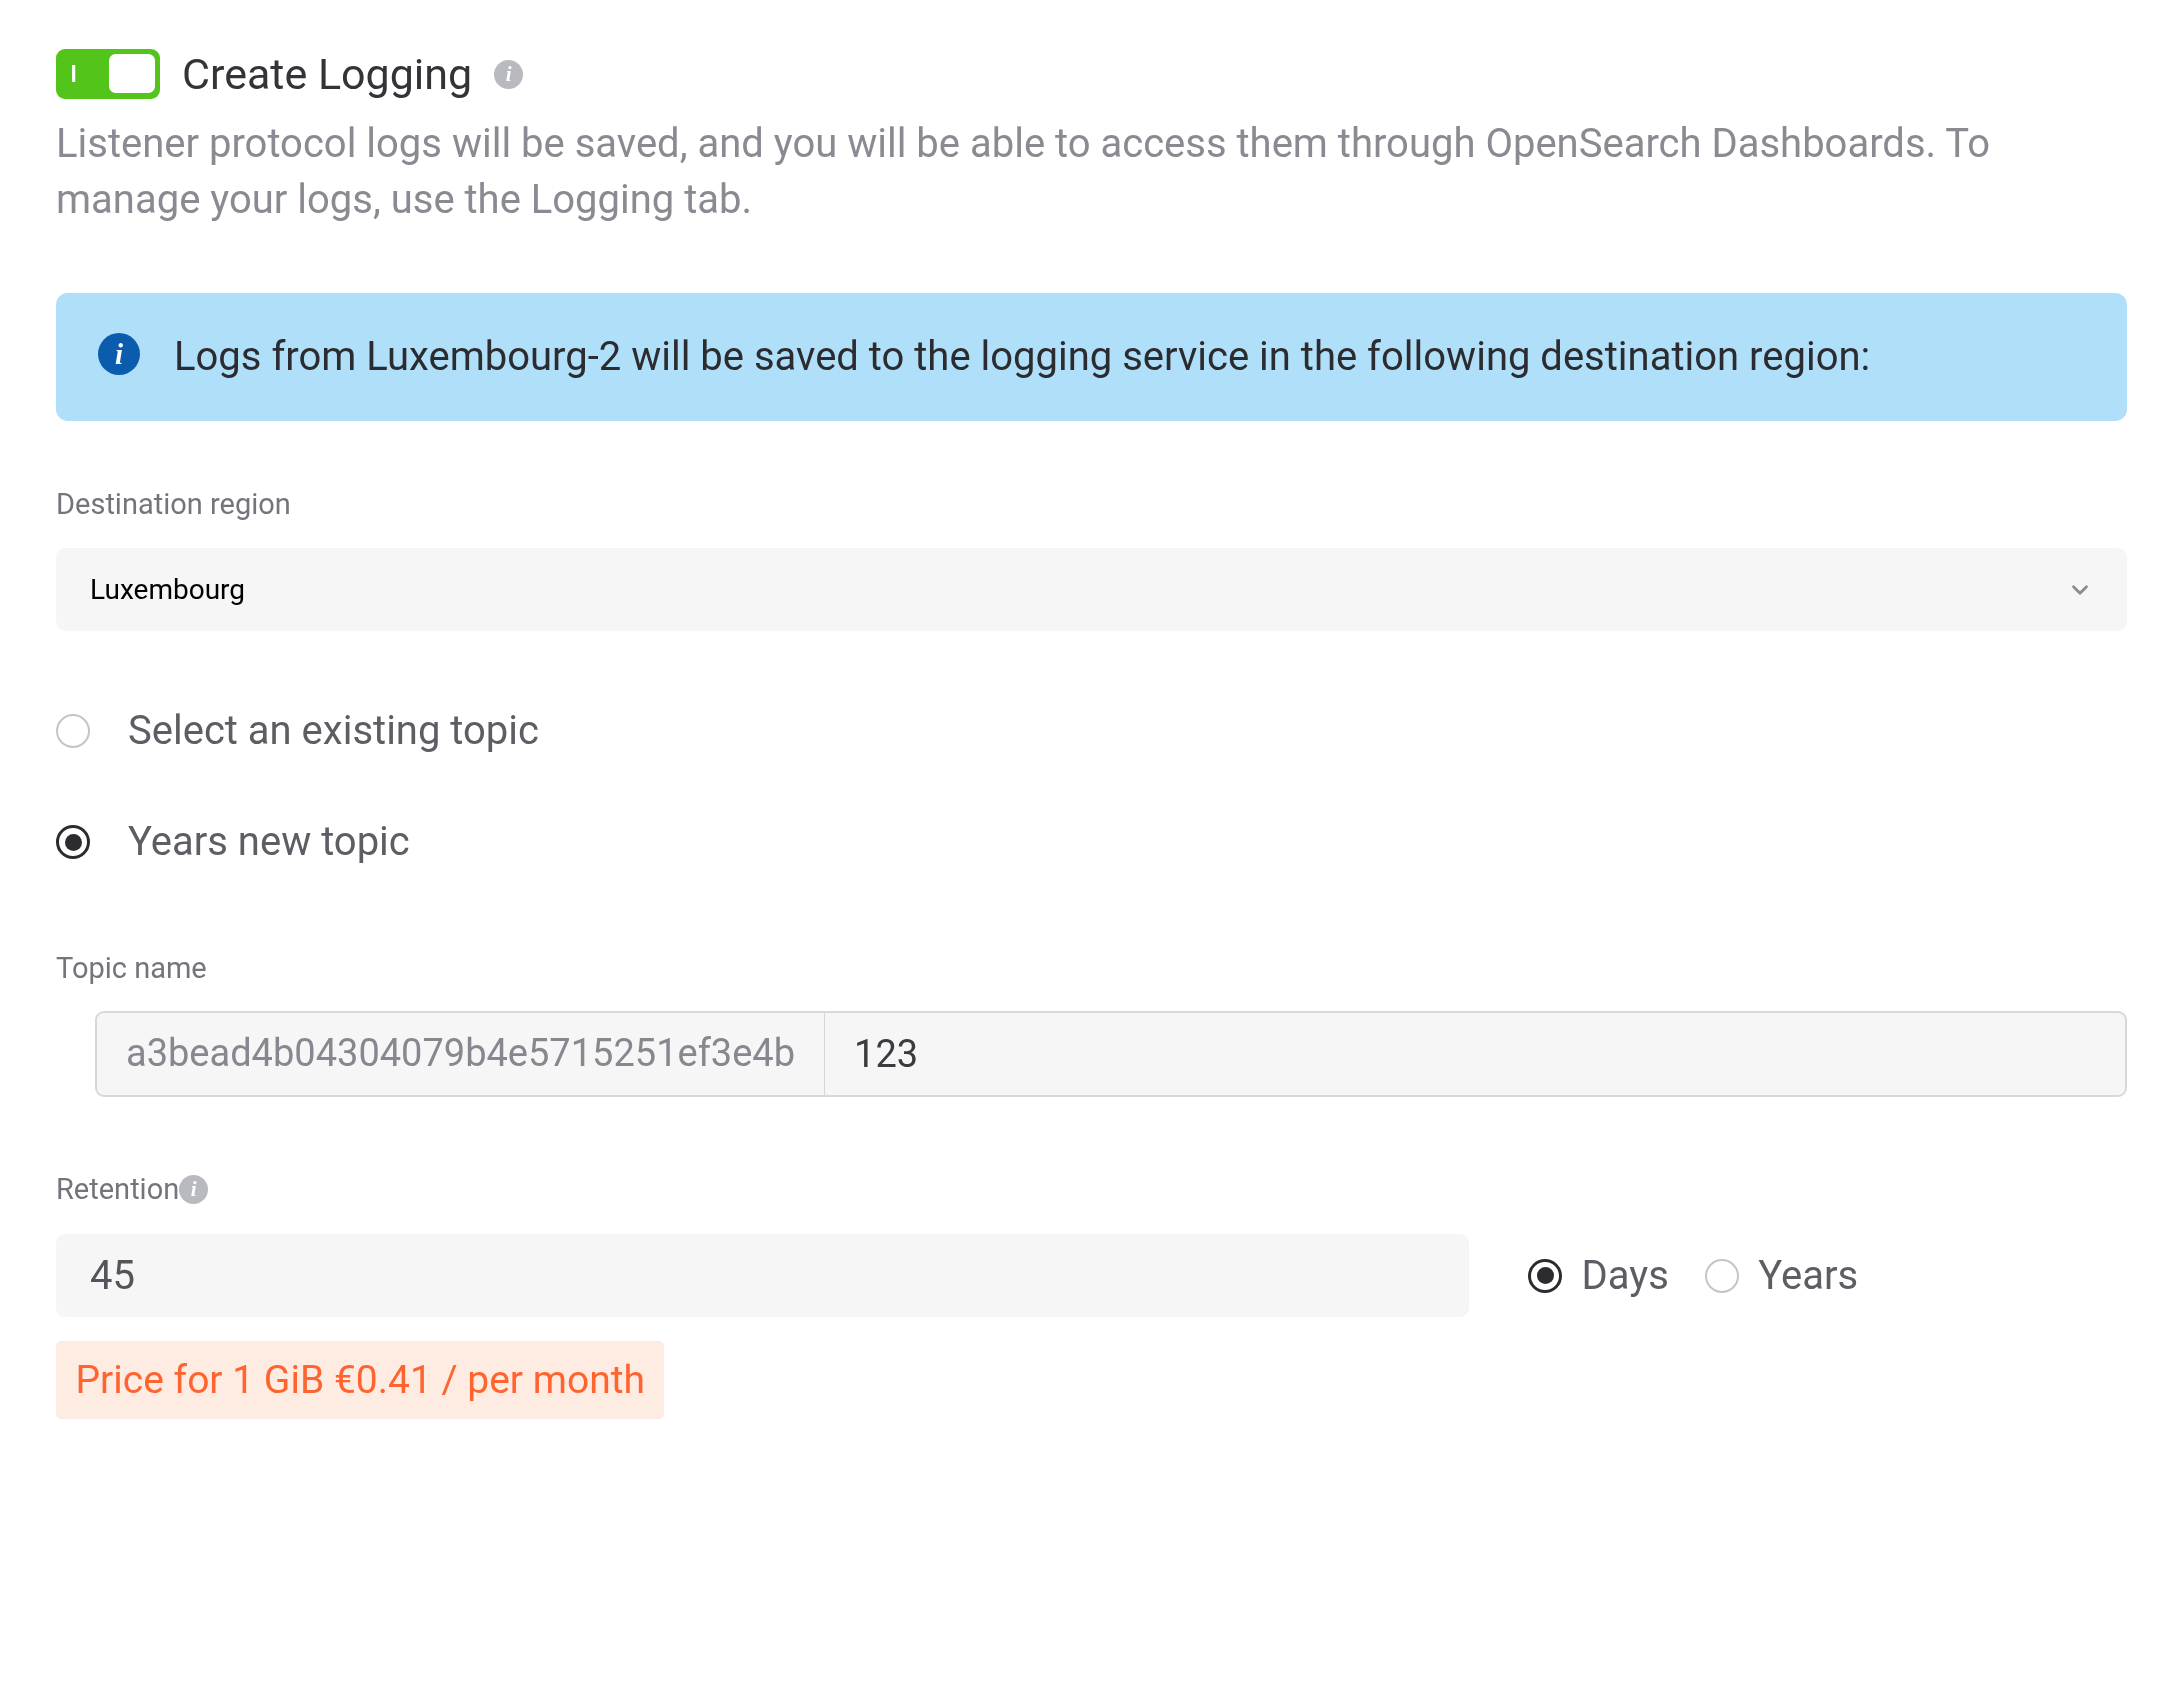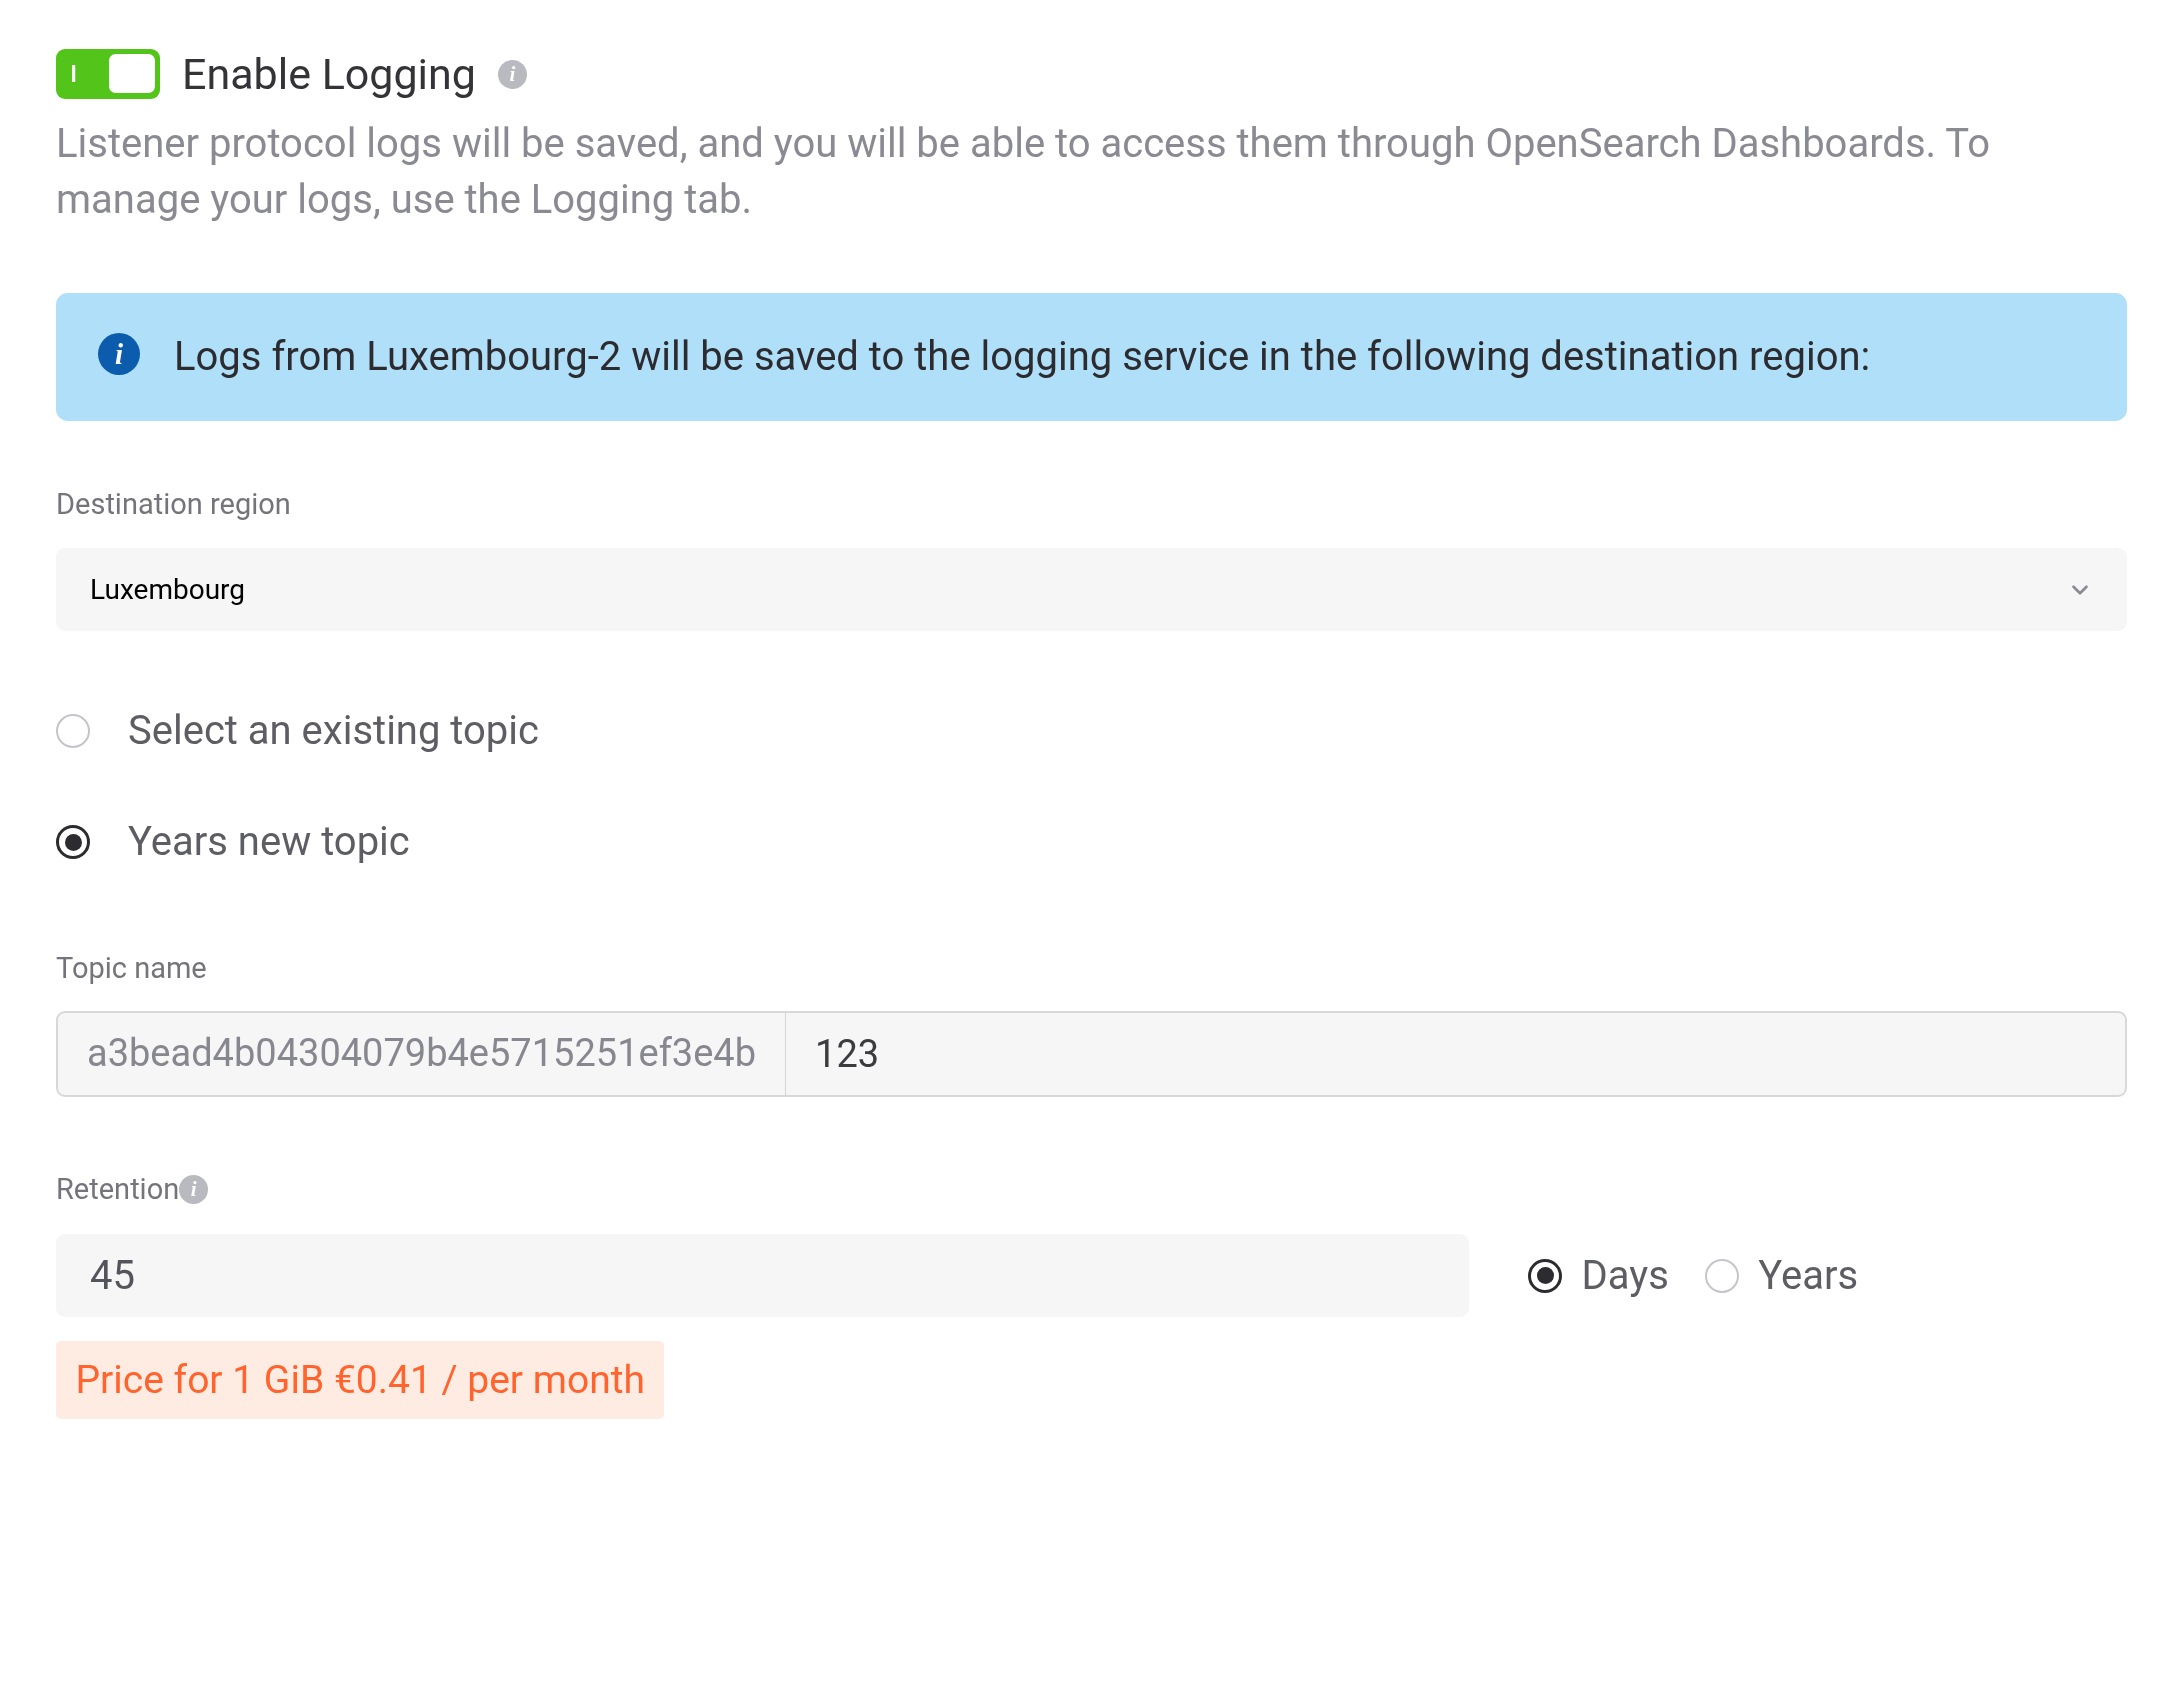--- a/index.html
+++ b/index.html
@@ -199,20 +199,21 @@
   .topic-block { margin-top: 78px; }
   .topic-input-wrap {
     margin-top: 22px;
     display: flex;
     align-items: stretch;
     border: 2px solid var(--bg-field-border);
     border-radius: 9px;
     background: var(--bg-field);
     height: 86px;
     overflow: hidden;
+    margin-left: 39px;
   }
   .topic-prefix {
     padding: 0 29px;
     display: flex;
     align-items: center;
     color: #87878f;
     font-size: 38px;
     border-right: 1.3px solid #d6d6da;
     white-space: nowrap;
   }
@@ -277,21 +278,21 @@
 <body>
 
 <div class="canvas">
 
   
   <div class="toggle-row">
     <div class="toggle">
       <span class="mark">I</span>
       <span class="knob"></span>
     </div>
-    <span class="toggle-label">Enable Logging</span>
+    <span class="toggle-label">Create Logging</span>
     <span class="info-dot">i</span>
   </div>
 
   
   <div class="desc">Listener protocol logs will be saved, and you will be able to access them through OpenSearch Dashboards. To manage your logs, use the Logging tab.</div>
 
   
   <div class="banner">
     <div class="info-badge">i</div>
     <div class="banner-text">Logs from Luxembourg-2 will be saved to the logging service in the following destination region:</div>

